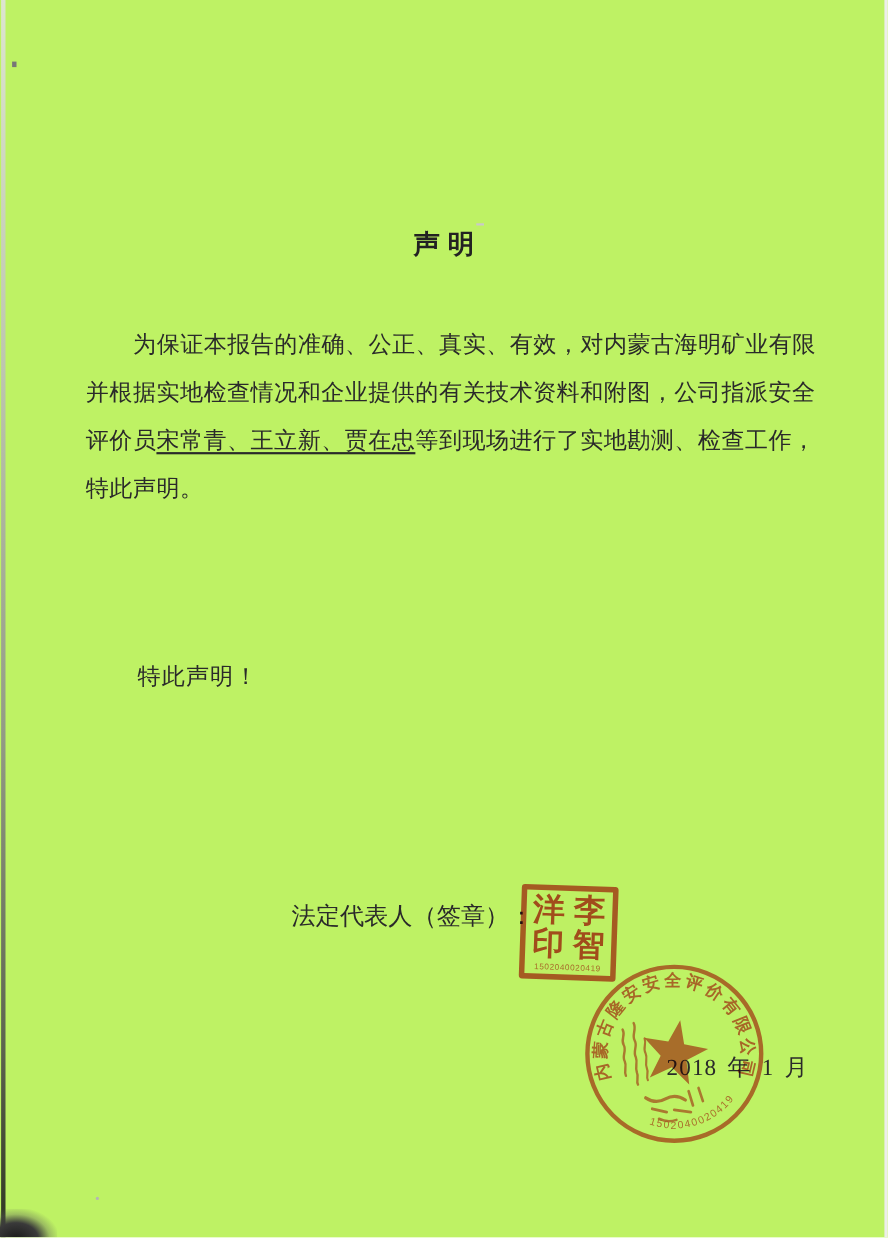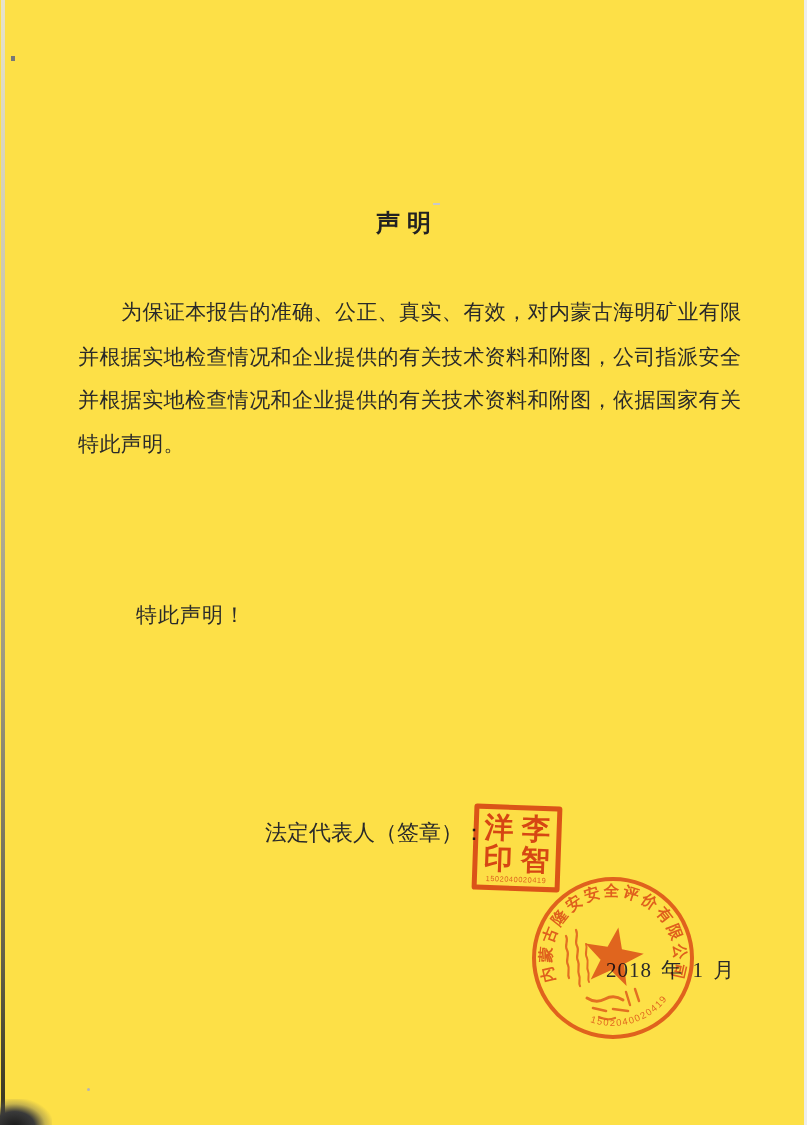--- a/index.html
+++ b/index.html
@@ -1,31 +1,31 @@
 <!DOCTYPE html>
 <html><head>
 <meta charset="utf-8">
 <style>
   html,body { margin:0; padding:0; background:#ffffff; }
   .page {
     position:relative; width:807px; height:1125px; overflow:hidden;
-    background:#fde047;
+    background:#bef264;
     font-family:"Liberation Serif","DejaVu Serif",serif;
     color:#2a2a2a;
   }
   .title {
     position:absolute; left:0; right:0; top:208px; margin:0;
     text-align:center; font-size:24px; font-weight:600;
     letter-spacing:7px; padding-left:7px; line-height:30px; color:#222;
   }
   .bodytext { position:absolute; left:78px; top:292px; width:662px; font-size:21px; }
   .line { height:43.5px; line-height:43.5px; white-space:nowrap; letter-spacing:0.4px; }
-  .indent { padding-left:43px;font-family:Liberation Mono, monospace; }
+  .indent { padding-left:43px; }
   .u { text-decoration:underline; text-underline-offset:4px; text-decoration-thickness:1.5px; }
-  .declaration { position:absolute; left:136px; top:594px; font-size:21px; line-height:43px; letter-spacing:1px; }
+  .declaration { position:absolute; left:125px; top:594px; font-size:21px; line-height:43px; letter-spacing:1px; }
   .sig-label { position:absolute; left:265px; top:818px; font-size:22px; line-height:30px; letter-spacing:0px; }
   .unit-row { position:absolute; left:281px; top:910px; font-size:21px; line-height:30px; white-space:nowrap; }
   .date { position:absolute; left:606px; top:955px; font-size:21px; line-height:30px; letter-spacing:1px; word-spacing:3px;text-align:right; }
 
   
   .personal-seal {
     position:absolute; left:473px; top:805px; width:88px; height:86px;
     border:5px solid rgba(213,61,47,0.82); border-radius:3px;
     box-sizing:border-box; transform:rotate(2deg);
     display:flex; flex-direction:column; align-items:center; justify-content:center;
@@ -62,21 +62,21 @@
 </head>
 <body>
 
 <div class="page">
 
   <h1 class="title">声明</h1>
 
   <div class="bodytext">
     <div class="line indent">为保证本报告的准确、公正、真实、有效，对内蒙古海明矿业有限</div>
     <div class="line">并根据实地检查情况和企业提供的有关技术资料和附图，公司指派安全</div>
-    <div class="line">并根据实地检查情况和企业提供的有关技术资料和附图，依据国家有关</div>
+    <div class="line"><span>评价员</span><span class="u">宋常青、王立新、贾在忠</span><span>等到现场进行了实地勘测、检查工作，</span></div>
     <div class="line">特此声明。</div>
   </div>
 
   <div class="declaration">特此声明！</div>
 
   <div class="sig-label">法定代表人（签章）：</div>
 
   <div class="personal-seal">
     <div class="ps-grid">
       <span>洋</span>

